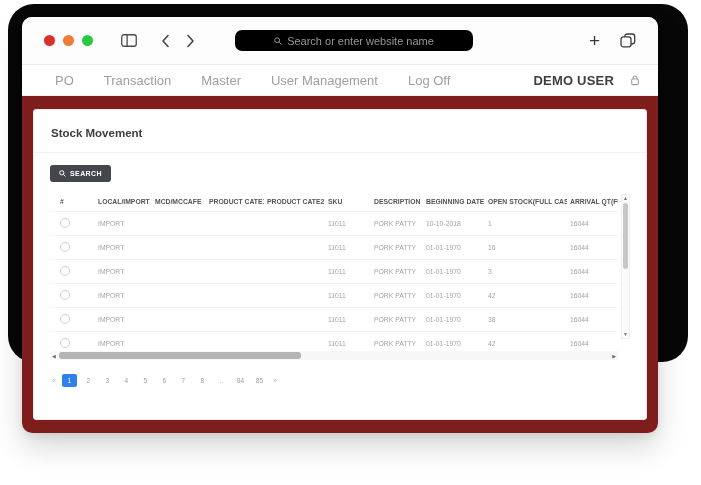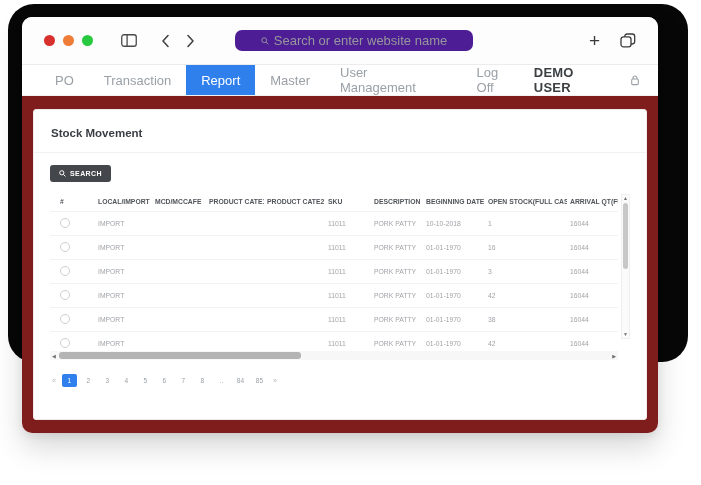--- a/index.html
+++ b/index.html
@@ -23,22 +23,22 @@
     height:47px;flex:none;display:flex;align-items:center;
     padding:0 22px;background:#fdfdfd;border-bottom:1px solid #ececec;position:relative;
   }
   .traffic{display:flex;gap:8px;margin-right:28px;}
   .light{width:11px;height:11px;border-radius:50%;}
   .tool-icon{display:flex;align-items:center;color:#4a4a4a;}
   .sidebar-glyph{margin-right:24px;}
   .nav-arrows{display:flex;gap:16px;}
   .addr{
     position:absolute;left:50%;margin-left:-105px;top:13px;width:238px;height:21px;
-    background:#4c1d95;border-radius:7px;display:flex;align-items:center;justify-content:center;
-    gap:5px;color:#97979b;font-size:13px;
+    background:#000000;border-radius:7px;display:flex;align-items:center;justify-content:center;
+    gap:5px;color:#97979b;font-size:11px;
   }
   .toolbar-right{margin-left:auto;display:flex;align-items:center;gap:20px;color:#3a3a3a;}
   .plus-glyph{font-size:19px;font-weight:300;line-height:1;color:#3a3a3a;}
   
   .appnav{
     height:30px;flex:none;display:flex;align-items:stretch;background:#fff;
     border-bottom:1px solid #f1f1f1;padding:0 18px;
   }
   .appnav-item{
     display:flex;align-items:center;padding:0 15px;font-size:13px;color:#9aa0a6;cursor:pointer;
@@ -146,21 +146,20 @@
             <rect x="1" y="3.8" width="10" height="10" rx="2.4" fill="#fdfdfd" stroke="#3a3a3a" stroke-width="1.3"></rect>
           </svg>
       </span>
     </div>
   </div>
 
   <div class="appnav">
 
     <div class="appnav-item">PO</div>
       <div class="appnav-item">Transaction</div>
-      <div class="appnav-item active" style="background: rgb(47, 128, 237);">Report</div>
       <div class="appnav-item">Master</div>
       <div class="appnav-item">User Management</div>
       <div class="appnav-item">Log Off</div>
       <div class="appnav-right">
       <span class="user">DEMO USER</span>
       <span style="display:flex;">
         <svg width="10" height="11" viewBox="0 0 10 11">
             <path d="M3 4 V3 a2 2 0 0 1 4 0 V4" fill="none" stroke="#9aa0a6" stroke-width="1.1"></path>
             <rect x="1.7" y="4" width="6.6" height="5.6" rx="1.1" fill="none" stroke="#9aa0a6" stroke-width="1.1"></rect>
           </svg>

